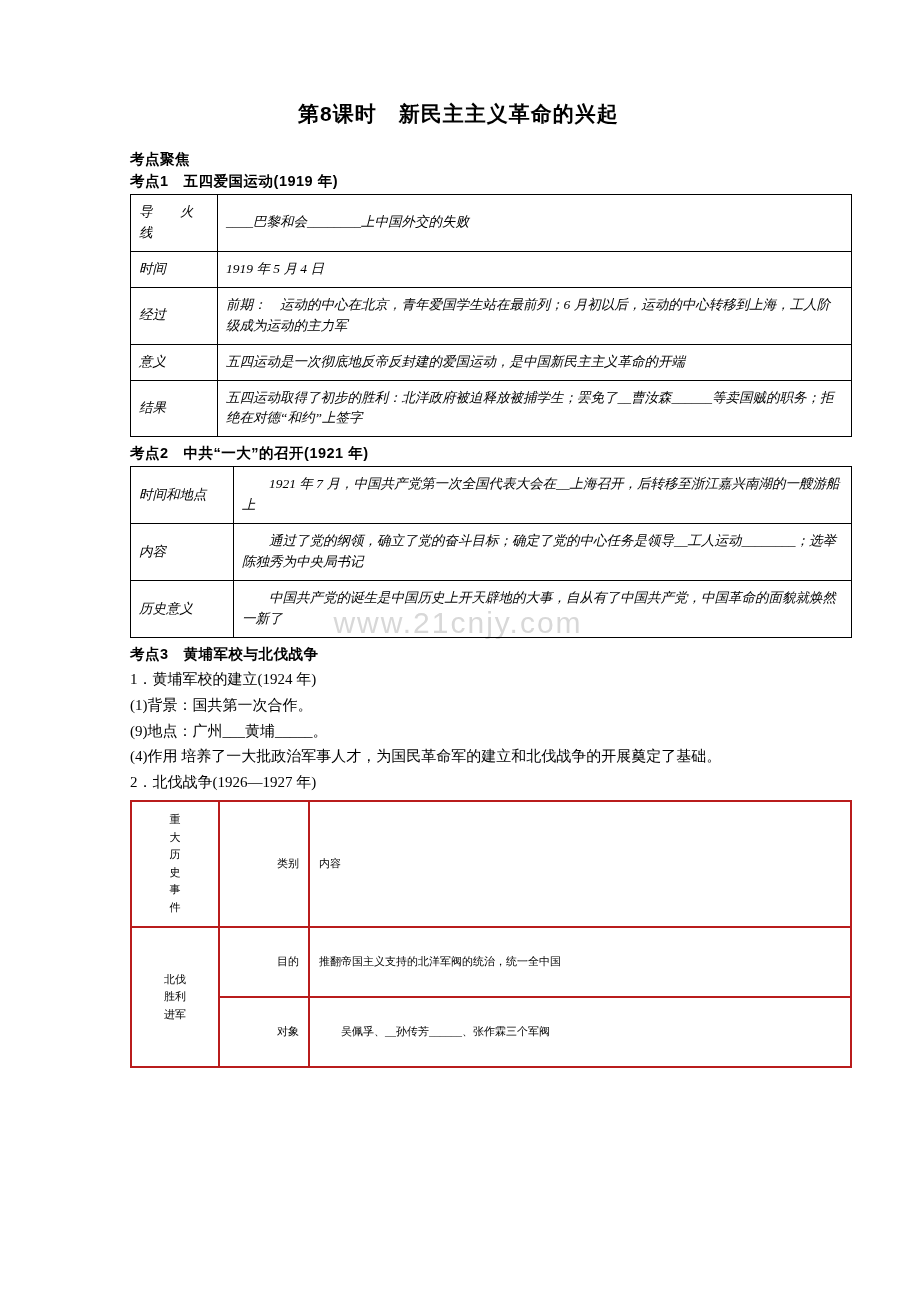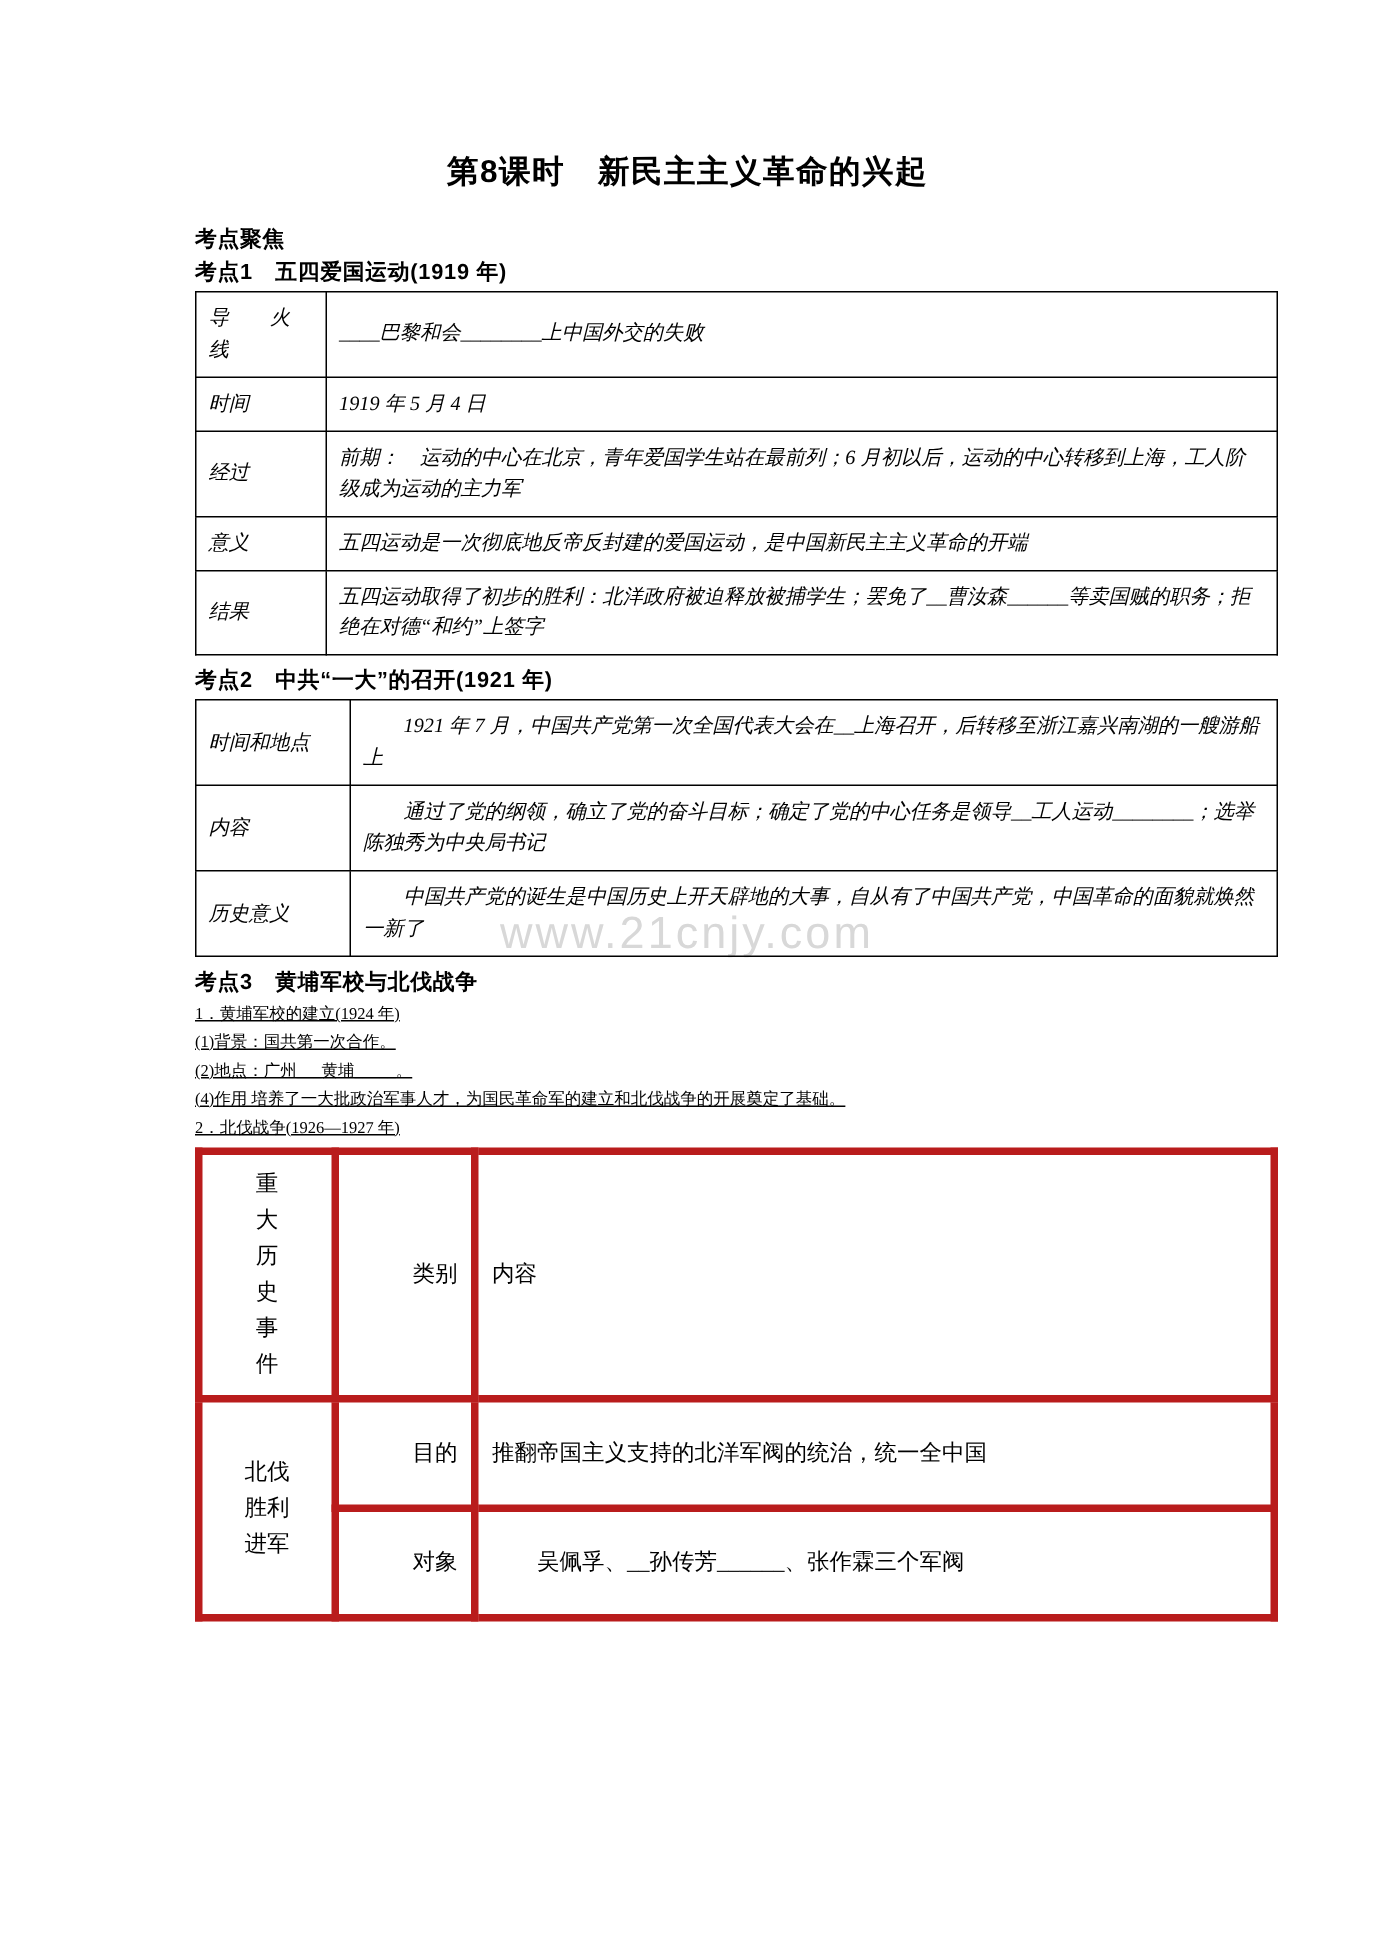--- a/index.html
+++ b/index.html
@@ -87,38 +87,37 @@
     letter-spacing: 7px;
   }
   td.label2 {
     width: 86px;
   }
   .indent {
     text-indent: 2em;
     display: block;
   }
   .line {
-    font-size: 11px;
+    font-size: 15px;
     line-height: 1.72;
     margin: 0;
-    text-decoration: underline;
   }
   .list-block {
     margin: 2px 0 4px 0;
   }
   table.grid2 {
     border-collapse: collapse;
     width: 722px;
     table-layout: fixed;
     margin-top: 3px;
   }
   table.grid2 td {
-    border: 5px solid #b91c1c;
+    border: 2px solid #b91c1c;
     padding: 8px 9px;
-    font-size: 15px;
+    font-size: 11px;
     line-height: 1.6;
     vertical-align: middle;
   }
   .vcol {
     width: 68px;
     text-align: center;
     line-height: 1.5;
   }
   .vtext {
     display: inline-block;
@@ -191,21 +190,21 @@
             </td>
         </tr>
       </tbody>
     </table>
 
     <div class="sec-head2">考点3　黄埔军校与北伐战争</div>
 
     <div class="list-block">
       <p class="line">1．黄埔军校的建立(1924 年)</p>
       <p class="line">(1)背景：国共第一次合作。</p>
-      <p class="line">(2)地点：广州___黄埔_____。</p>
+      <p class="line">(9)地点：广州___黄埔_____。</p>
       <p class="line">(4)作用 培养了一大批政治军事人才，为国民革命军的建立和北伐战争的开展奠定了基础。</p>
       <p class="line">2．北伐战争(1926—1927 年)</p>
     </div>
 
     <table class="grid2">
       <tbody>
         <tr>
           <td class="vcol tall">
             <span class="vtext" style="width:1em;">重大历史事件</span>
           </td>

